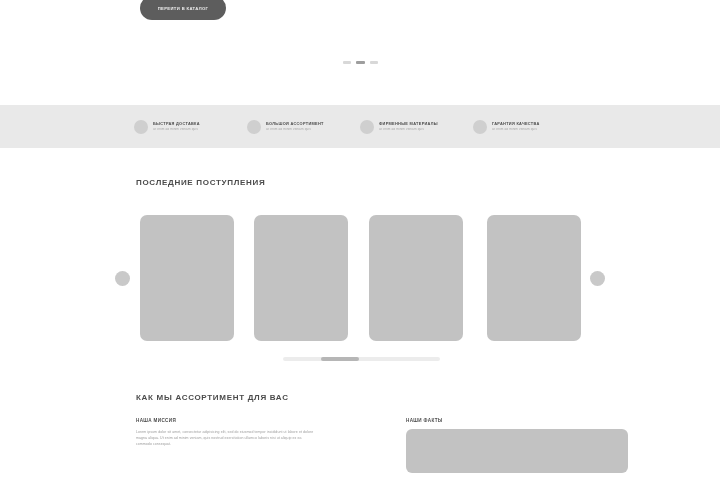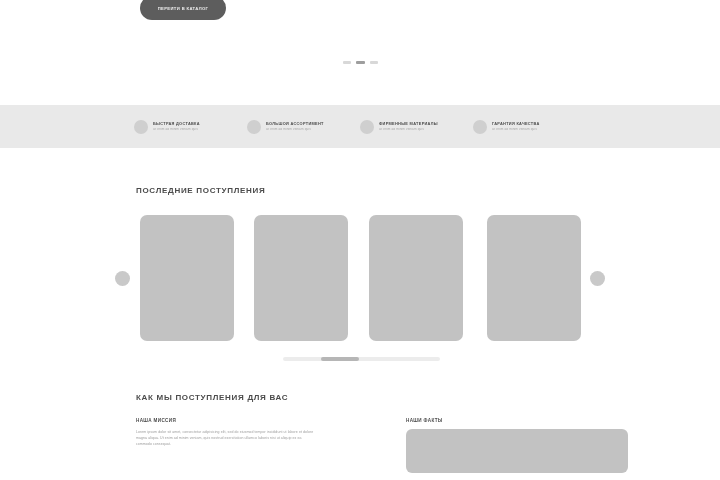--- a/index.html
+++ b/index.html
@@ -47,21 +47,21 @@
   .feature-sub{
     font-size:3.1px;color:#a6a6a6;letter-spacing:.12px;line-height:1.25;
     white-space:nowrap;overflow:hidden;text-overflow:ellipsis;
   }
 
   
   .section-heading{
     position:absolute;font-size:8px;font-weight:bold;
     color:#4b4b4b;letter-spacing:.7px;white-space:nowrap;
   }
-  #heading-new{left:136px;top:178px;margin-top:8px;}
+  #heading-new{left:136px;top:178px;}
   #heading-about{left:136px;top:393px;}
 
   
   .carousel{position:absolute;left:0;top:215px;width:720px;height:126px;}
   .card{
     position:absolute;top:0;width:94px;height:126px;
     background:#c2c2c2;border-radius:7px;
   }
   .card.c0{left:140px;}
   .card.c1{left:254px;}
@@ -160,21 +160,21 @@
     <div class="card c3"></div>
   </div>
 
   <div class="nav-arrow prev"></div>
   <div class="nav-arrow next"></div>
 
   <div class="scroll-track">
     <div class="scroll-thumb"></div>
   </div>
 
-  <div class="section-heading" id="heading-about">КАК МЫ ПОСТУПЛЕНИЯ ДЛЯ ВАС</div>
+  <div class="section-heading" id="heading-about">КАК МЫ АССОРТИМЕНТ ДЛЯ ВАС</div>
 
   <div class="about">
 
     <div class="about-col">
       <div class="col-title">НАША МИССИЯ</div>
       <div class="col-body">Lorem ipsum dolor sit amet, consectetur adipisicing elit, sed do eiusmod tempor incididunt ut labore et dolore magna aliqua. Ut enim ad minim veniam, quis nostrud exercitation ullamco laboris nisi ut aliquip ex ea commodo consequat.</div>
     </div>
 
     <div class="about-col">
       <div class="col-title">НАШИ ФАКТЫ</div>

